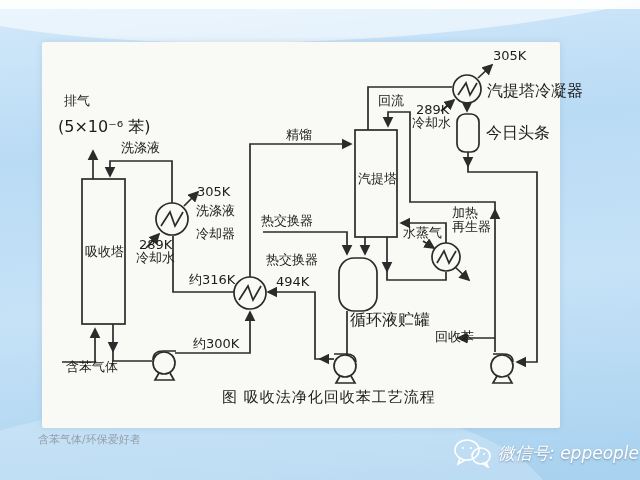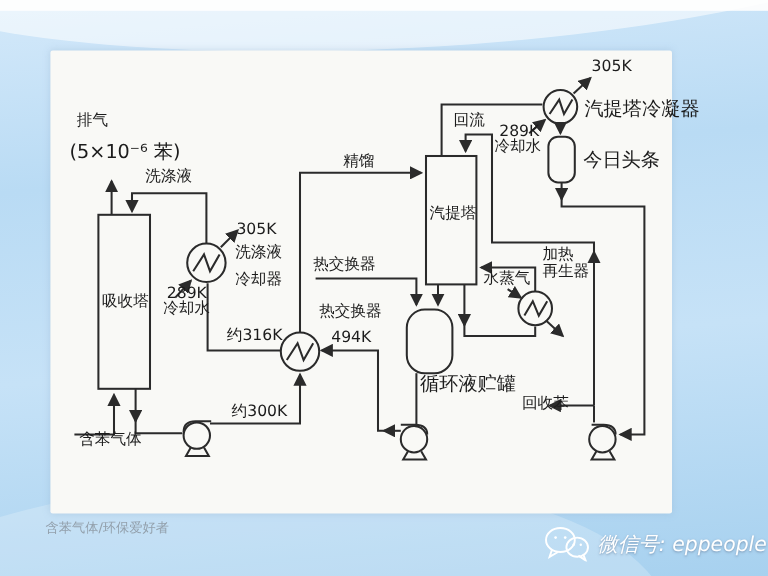--- a/index.html
+++ b/index.html
@@ -135,20 +135,21 @@
   <div class="lbl" style="left:412px;top:116px">冷却水</div>
   <div class="lbl" style="left:493px;top:49px">305K</div>
   <div class="lbl small" style="left:487px;top:84px">汽提塔冷凝器</div>
   <div class="lbl small" style="left:486px;top:126px">今日头条</div>
   <div class="lbl" style="left:452px;top:206px">加热</div>
   <div class="lbl" style="left:452px;top:220px">再生器</div>
   <div class="lbl" style="left:403px;top:226px">水蒸气</div>
   <div class="lbl small" style="left:350px;top:313px">循环液贮罐</div>
   <div class="lbl" style="left:435px;top:330px">回收苯</div>
 
+  <div class="caption">图  吸收法净化回收苯工艺流程</div>
 
   <div class="watermark">含苯气体/环保爱好者</div>
 
   <div class="wechat">
     <svg width="40" height="30" viewBox="0 0 40 30" fill="none" stroke="#ffffff" stroke-width="1.6">
       <ellipse cx="15" cy="12" rx="12" ry="10"></ellipse>
       <path d="M8,20 L6,26 L13,22"></path>
       <ellipse cx="29" cy="18" rx="9" ry="8"></ellipse>
       <path d="M34,24 L36,29 L30,25"></path>
       <circle cx="11" cy="10" r="1.1" fill="#ffffff" stroke="none"></circle>

